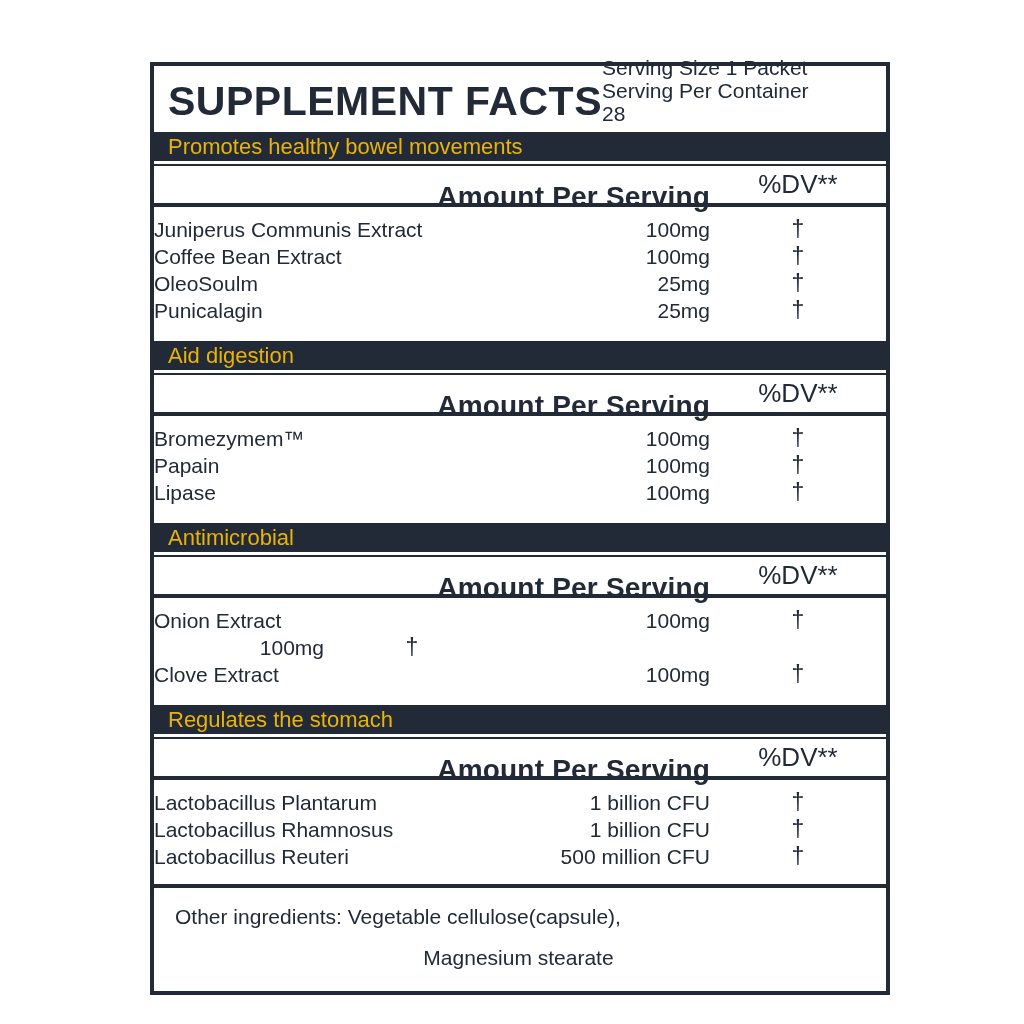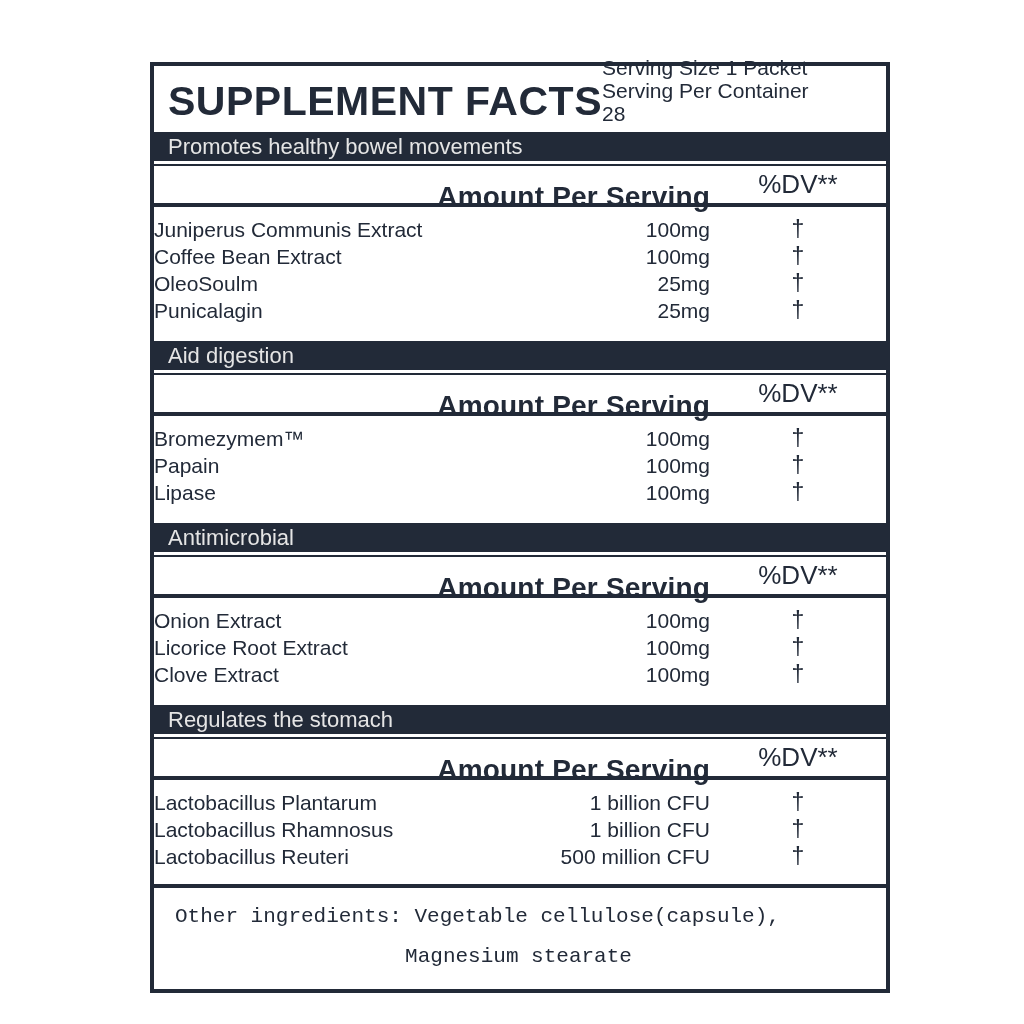--- a/index.html
+++ b/index.html
@@ -36,21 +36,21 @@
     letter-spacing: 0.5px;
     white-space: nowrap;
   }
   .serving-info {
     font-size: 21px;
     line-height: 23px;
     text-align: left;
   }
   .band {
     background: var(--ink);
-    color: #e5e5e5;
+    color: #eab308;
     font-size: 22px;
     height: 29px;
     line-height: 29px;
     padding-left: 18px;
     box-sizing: border-box;
   }
   .spacer { height: 3px; }
   .colhdr {
     display: flex;
     align-items: center;
@@ -81,21 +81,20 @@
   }
   .row-name { flex: 1; }
   .row-amount { width: 170px; text-align: right; }
   .row-dv { width: 176px; text-align: center; font-size: 23px; }
   .footer {
     border: 4px solid var(--ink);
     background: #ffffff;
     box-sizing: border-box;
     font-size: 21px;
     padding: 17px 24px 21px 21px;
-    font-family: Liberation Mono, monospace;
   }
   .footer-line2 { margin-top: 17px; text-align: center; }
 </style>
 </head>
 <body>
 
 <div class="panel">
 
   <div class="title-row white">
     <div class="title">SUPPLEMENT FACTS</div>
@@ -167,21 +166,20 @@
     <div class="colhdr-amount">Amount Per Serving</div>
     <div class="colhdr-dv">%DV**</div>
   </div>
   <div class="rows white">
     <div class="row">
       <div class="row-name">Onion Extract</div>
       <div class="row-amount">100mg</div>
       <div class="row-dv">†</div>
     </div>
     <div class="row">
-      <div class="row-name">Licorice Root Extract</div>
       <div class="row-amount">100mg</div>
       <div class="row-dv">†</div>
     </div>
     <div class="row">
       <div class="row-name">Clove Extract</div>
       <div class="row-amount">100mg</div>
       <div class="row-dv">†</div>
     </div>
   </div>
 

